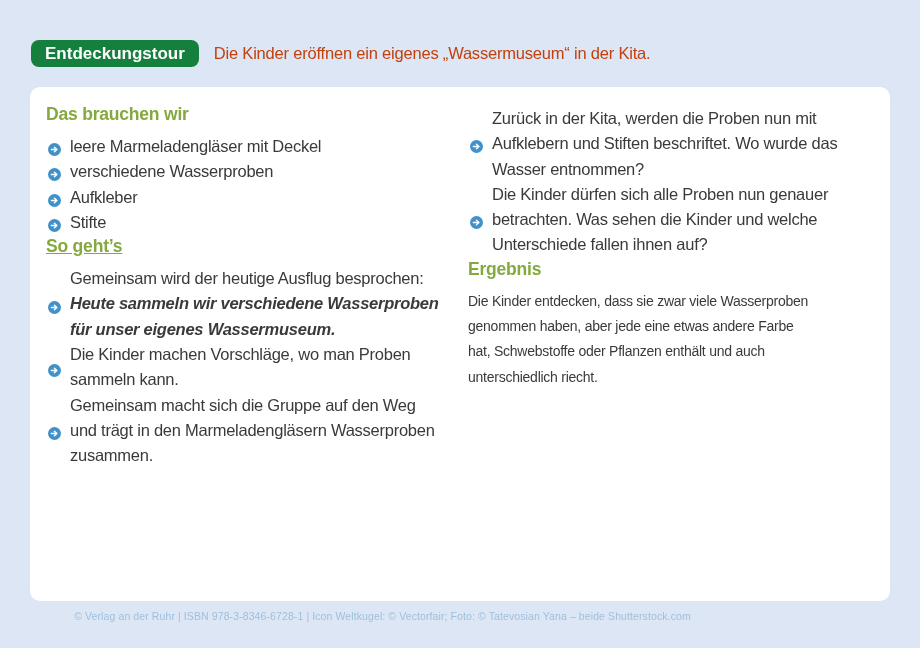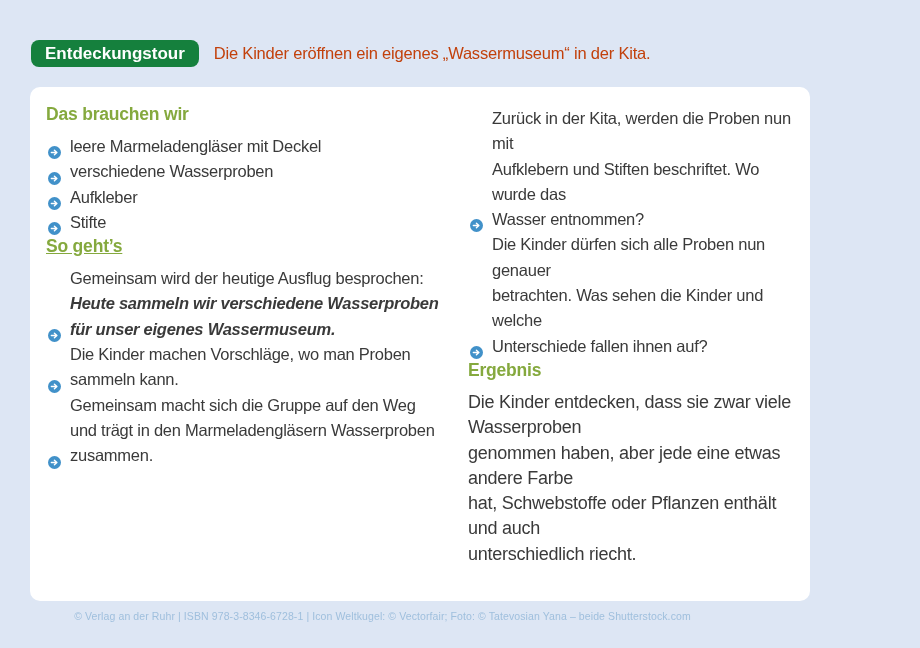--- a/index.html
+++ b/index.html
@@ -33,21 +33,21 @@
   }
   .subtitle {
     font-size: 16.5px;
     color: #c2410c;
     letter-spacing: -0.2px;
   }
   .card {
     position: absolute;
     left: 30px;
     top: 87px;
-    width: 780px;
+    width: 860px;
     height: 514px;
     background: #ffffff;
     border-radius: 10px;
     box-sizing: border-box;
     padding: 16px 16px 16px 16px;
     display: flex;
     gap: 20px;
   }
   .col-left  { width: 402px; flex: none; }
   .col-right { flex: 1; min-width: 0; padding-top: 3px; }
@@ -59,21 +59,21 @@
     line-height: 22px;
     letter-spacing: -0.2px;
   }
   ul.bullets {
     list-style: none;
     margin: 0;
     padding: 0;
   }
   ul.bullets li {
     display: flex;
-    align-items: flex-end;
+    align-items: center;
     font-size: 16.5px;
     line-height: 25.3px;
     letter-spacing: -0.25px;
   }
   .bicon {
     flex: none;
     width: 13px;
     height: 13px;
     margin: 6px 9px 0 2px;
   }
@@ -82,21 +82,21 @@
   .italic-part {
     display: block;
     font-style: italic;
     white-space: pre-line;
     font-weight: bold;
   }
   .section-gap { margin-top: 20px; text-decoration: underline; }
   .ergebnis-gap { margin-top: 21px; }
   p.para {
     margin: 0;
-    font-size: 18px;
+    font-size: 14px;
     line-height: 25.3px;
     letter-spacing: -0.25px;
     white-space: pre-line;
   }
   .footer {
     position: absolute;
     left: 0;
     top: 610px;
     width: 765px;
     text-align: center;

